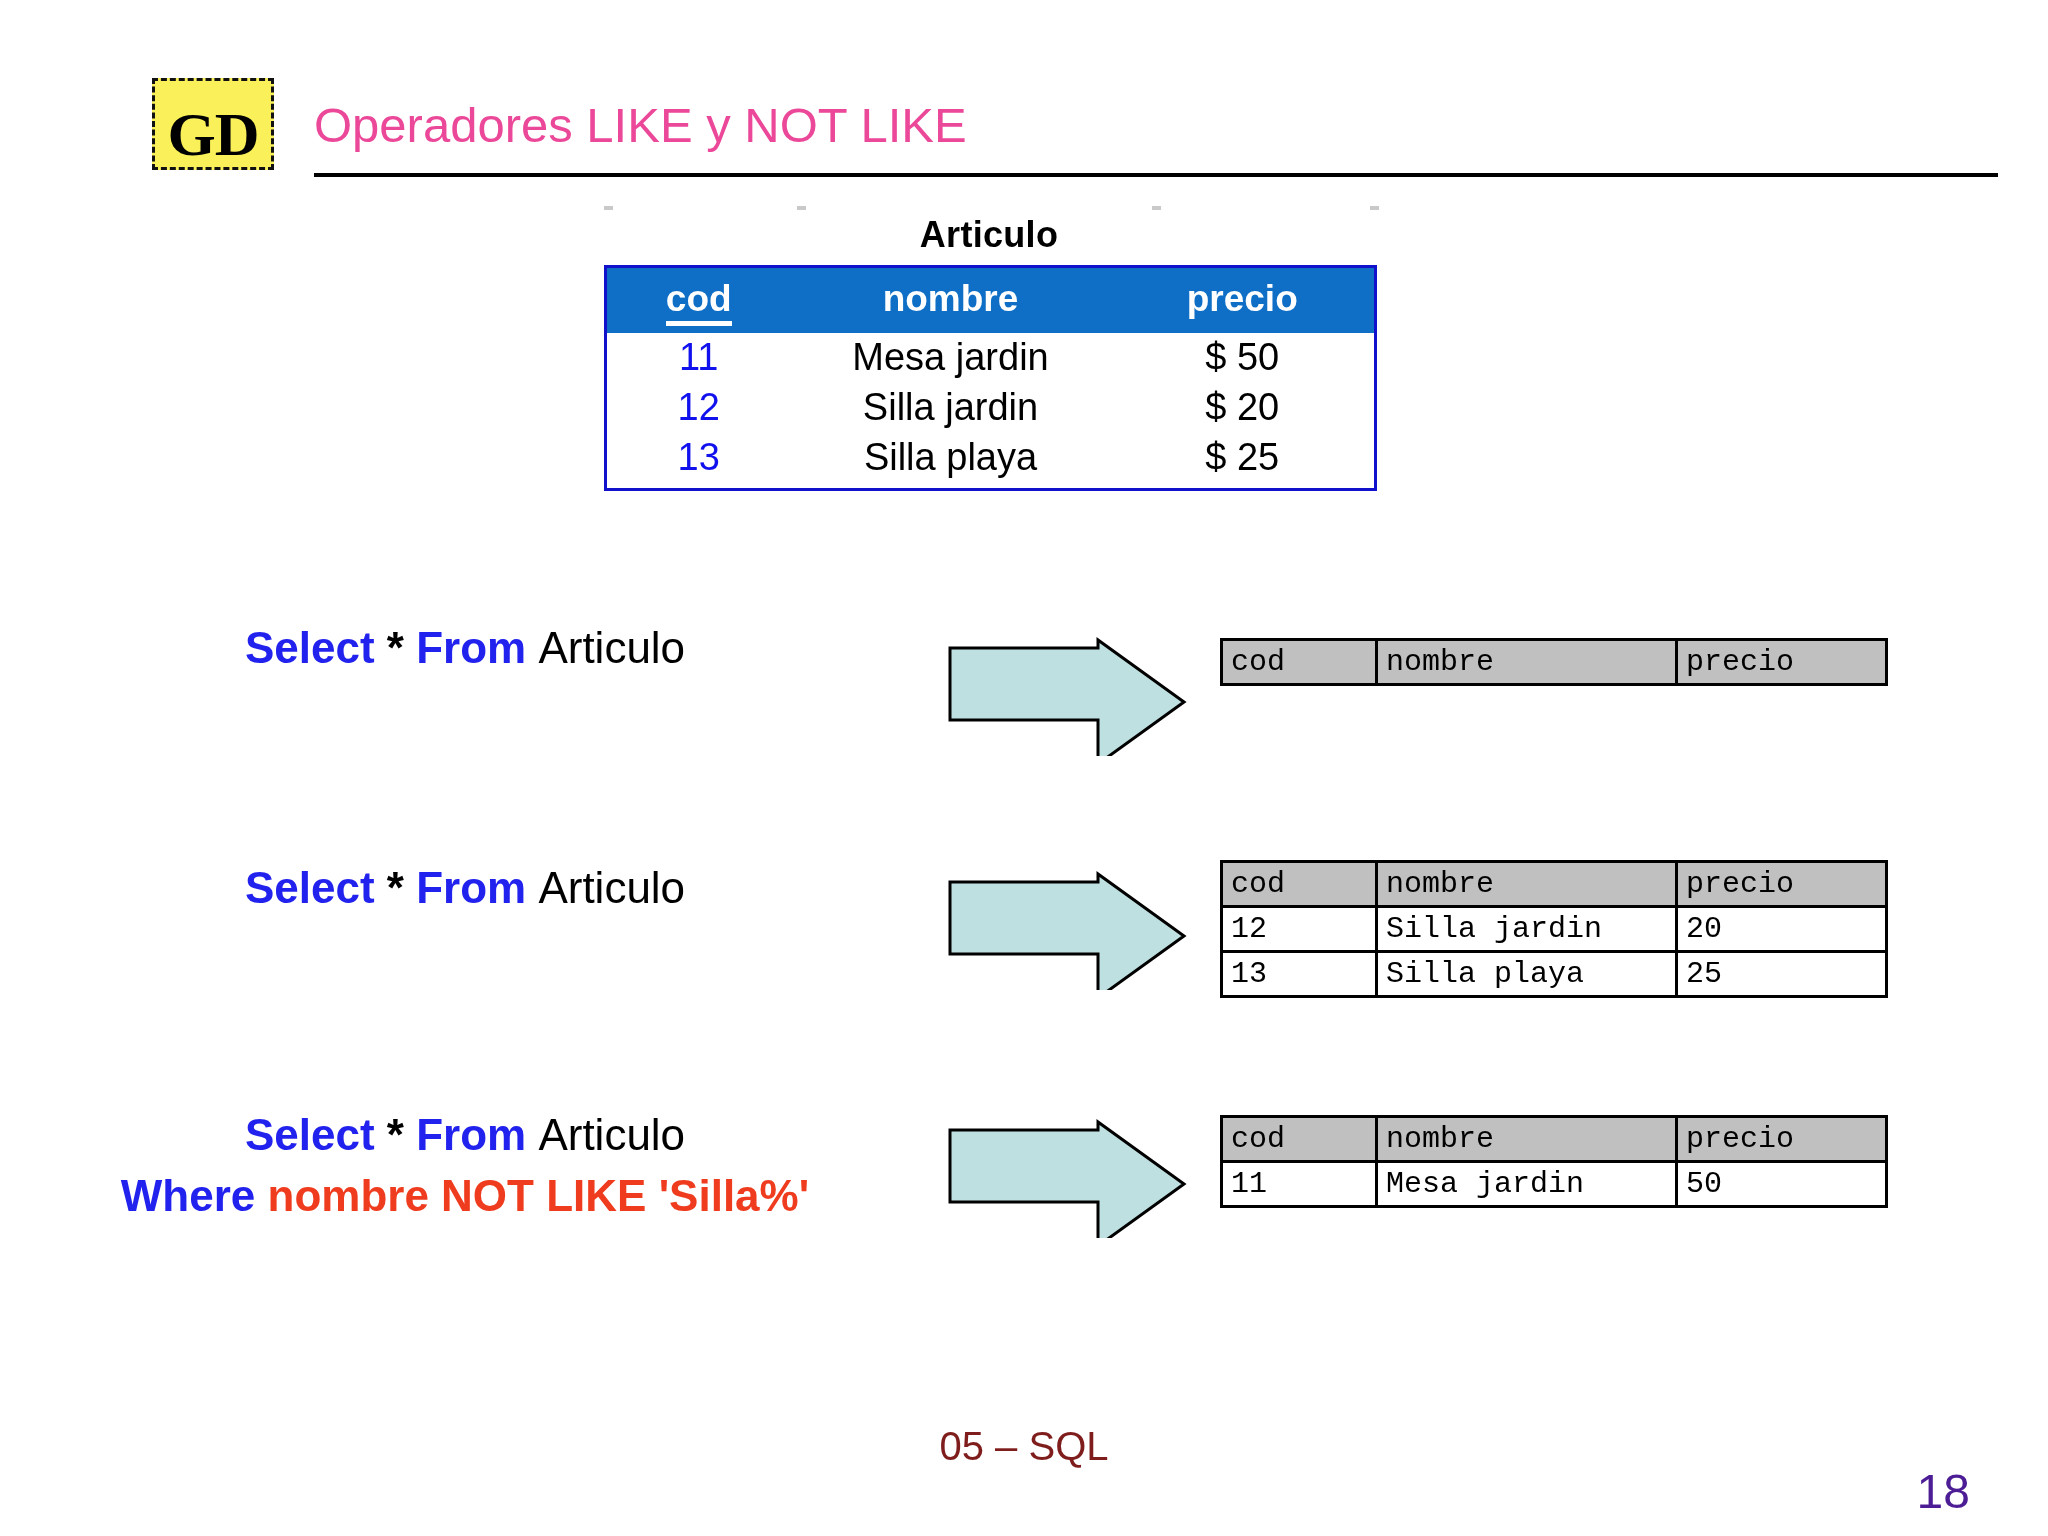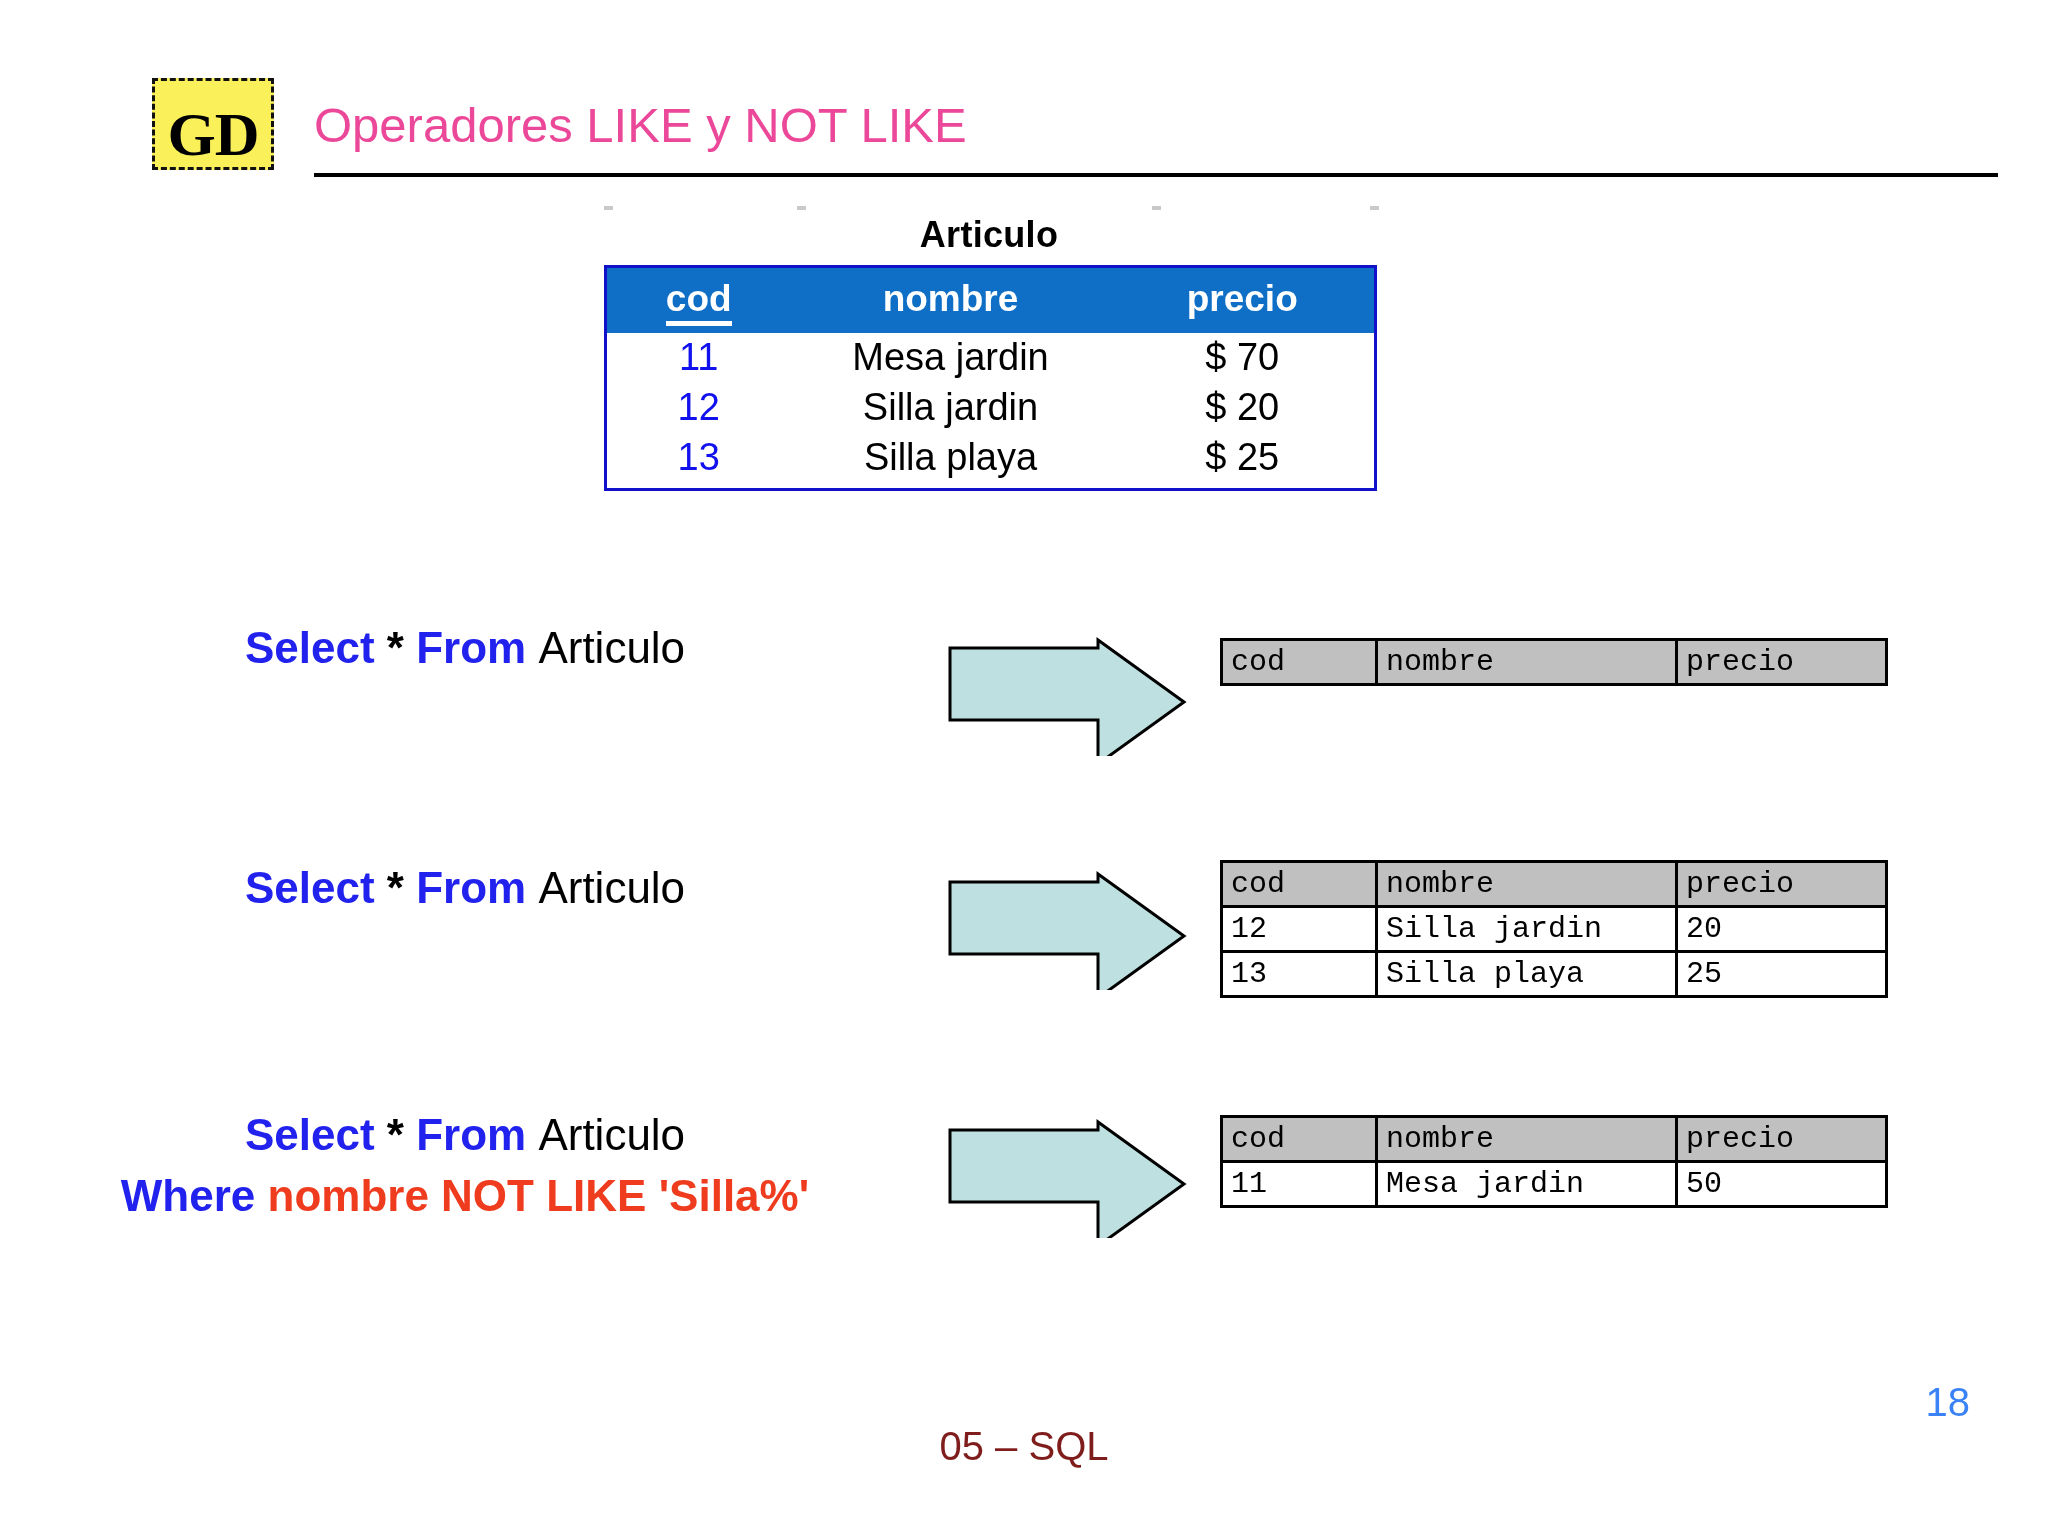--- a/index.html
+++ b/index.html
@@ -154,23 +154,23 @@
   #footer-center {
     position: absolute;
     left: 0; top: 1424px;
     width: 2048px;
     text-align: center;
     font-size: 40px;
     color: #7f1d1d;
   }
   #footer-page {
     position: absolute;
-    right: 78px; top: 1380px;
-    font-size: 40px;
-    color: #3b82f6;
+    right: 78px; top: 1464px;
+    font-size: 48px;
+    color: #4c1d95;
   }
 </style>
 </head>
 <body>
 
 <div id="header">
   <div id="logo-box">
     <div id="logo-text">GD</div>
   </div>
   <div id="header-title">Operadores LIKE y NOT LIKE</div>
@@ -194,21 +194,21 @@
       <tr>
         <th class="pk"><span>cod</span></th>
         <th>nombre</th>
         <th>precio</th>
       </tr>
     </thead>
     <tbody>
       <tr>
         <td class="cod">11</td>
         <td>Mesa jardin</td>
-        <td>$ 70</td>
+        <td>$ 50</td>
       </tr>
       <tr>
         <td class="cod">12</td>
         <td>Silla jardin</td>
         <td>$ 20</td>
       </tr>
       <tr>
         <td class="cod">13</td>
         <td>Silla playa</td>
         <td>$ 25</td>

